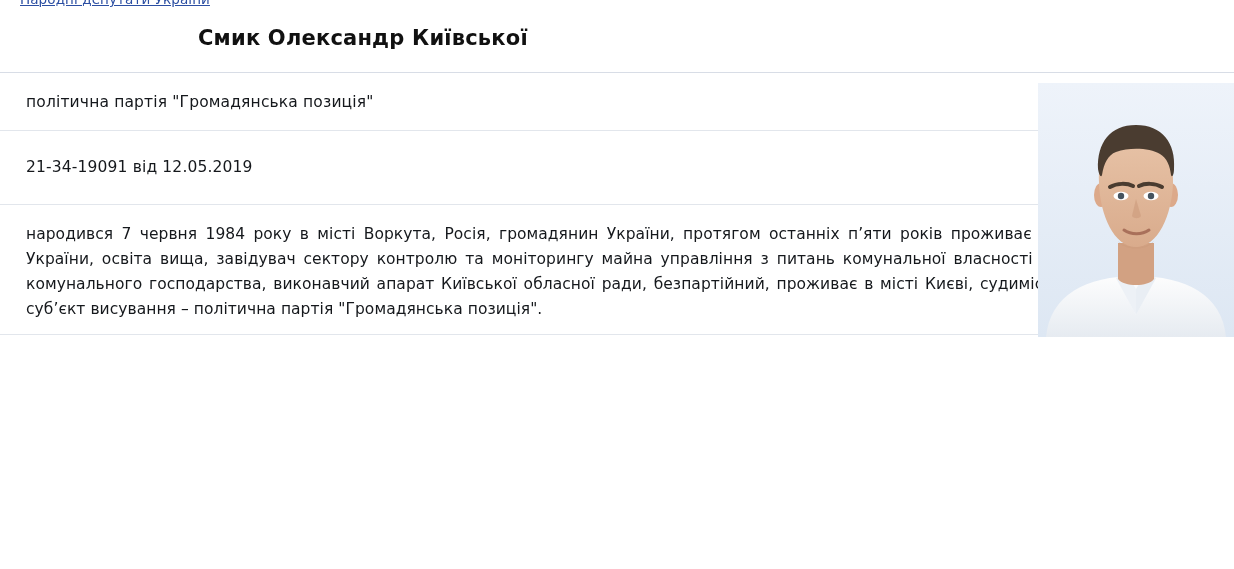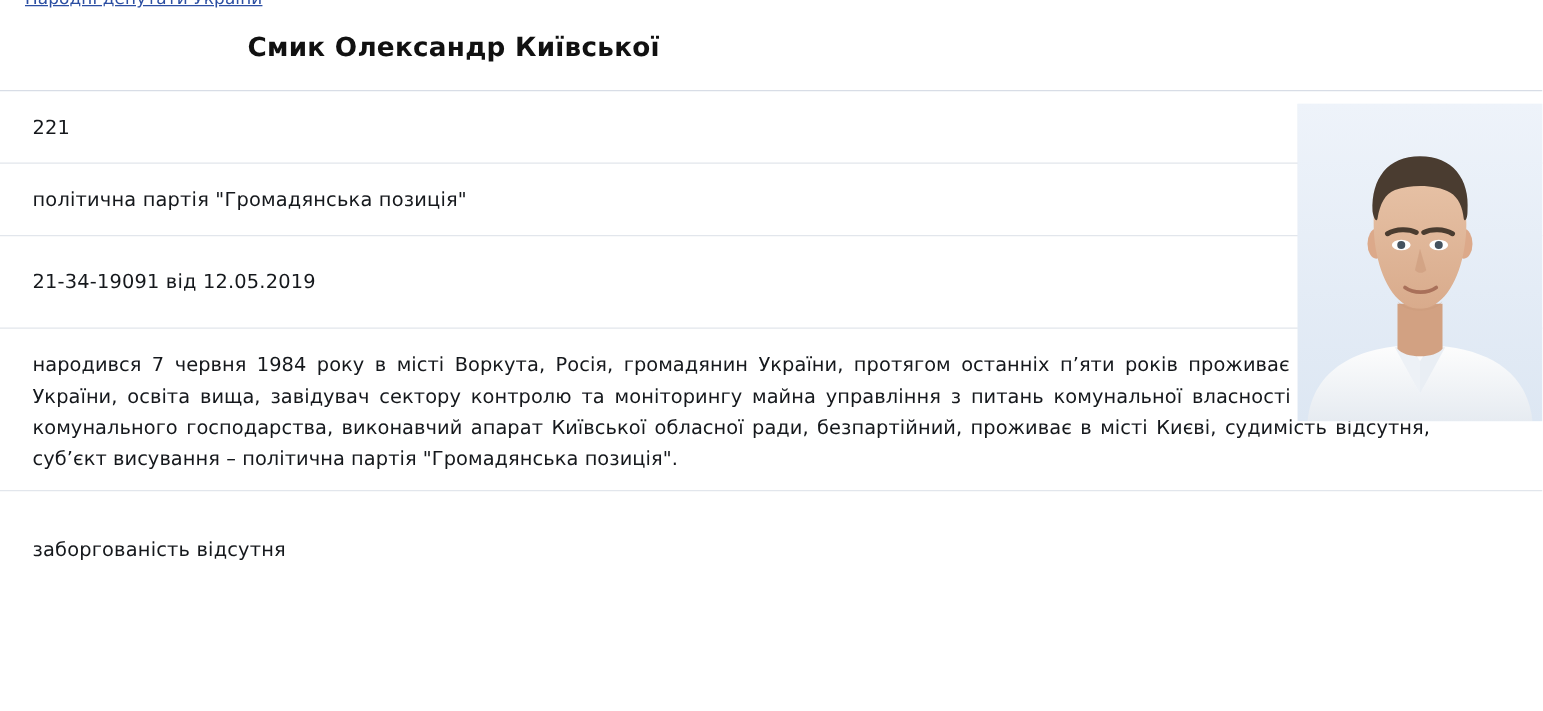--- a/index.html
+++ b/index.html
@@ -149,40 +149,34 @@
   <div class="top-link-strip">
     <a class="top-link" href="#">Народні депутати України</a>
   </div>
 
   <div class="content">
 
     <div class="title-row">
       <div class="title">Смик Олександр Київської</div>
     </div>
 
-    <div class="row row-number">
-      <div class="cell">221</div>
-    </div>
 
     <div class="row row-party">
       <div class="cell">політична партія "Громадянська позиція"</div>
     </div>
 
     <div class="row row-protocol">
       <div class="cell">21-34-19091 від 12.05.2019</div>
     </div>
 
 
     <div class="row-bio">
       <p class="bio-text">народився 7 червня 1984 року в місті Воркута, Росія, громадянин України, протягом останніх п’яти років проживає на території України, освіта вища, завідувач сектору контролю та моніторингу майна управління з питань комунальної власності та житлово-комунального господарства, виконавчий апарат Київської обласної ради, безпартійний, проживає в місті Києві, судимість відсутня, суб’єкт висування – політична партія "Громадянська позиція".</p>
     </div>
 
-    <div class="row-debt">
-      <div class="cell">заборгованість відсутня</div>
-    </div>
 
   </div>
 
   <div class="photo-frame">
     <svg class="photo-svg" viewBox="0 0 196 254" xmlns="http://www.w3.org/2000/svg">
       <defs>
         <linearGradient id="bgGrad" x1="0" y1="0" x2="0" y2="1">
           <stop offset="0%" stop-color="#eef3fa"></stop>
           <stop offset="100%" stop-color="#dde7f3"></stop>
         </linearGradient>

